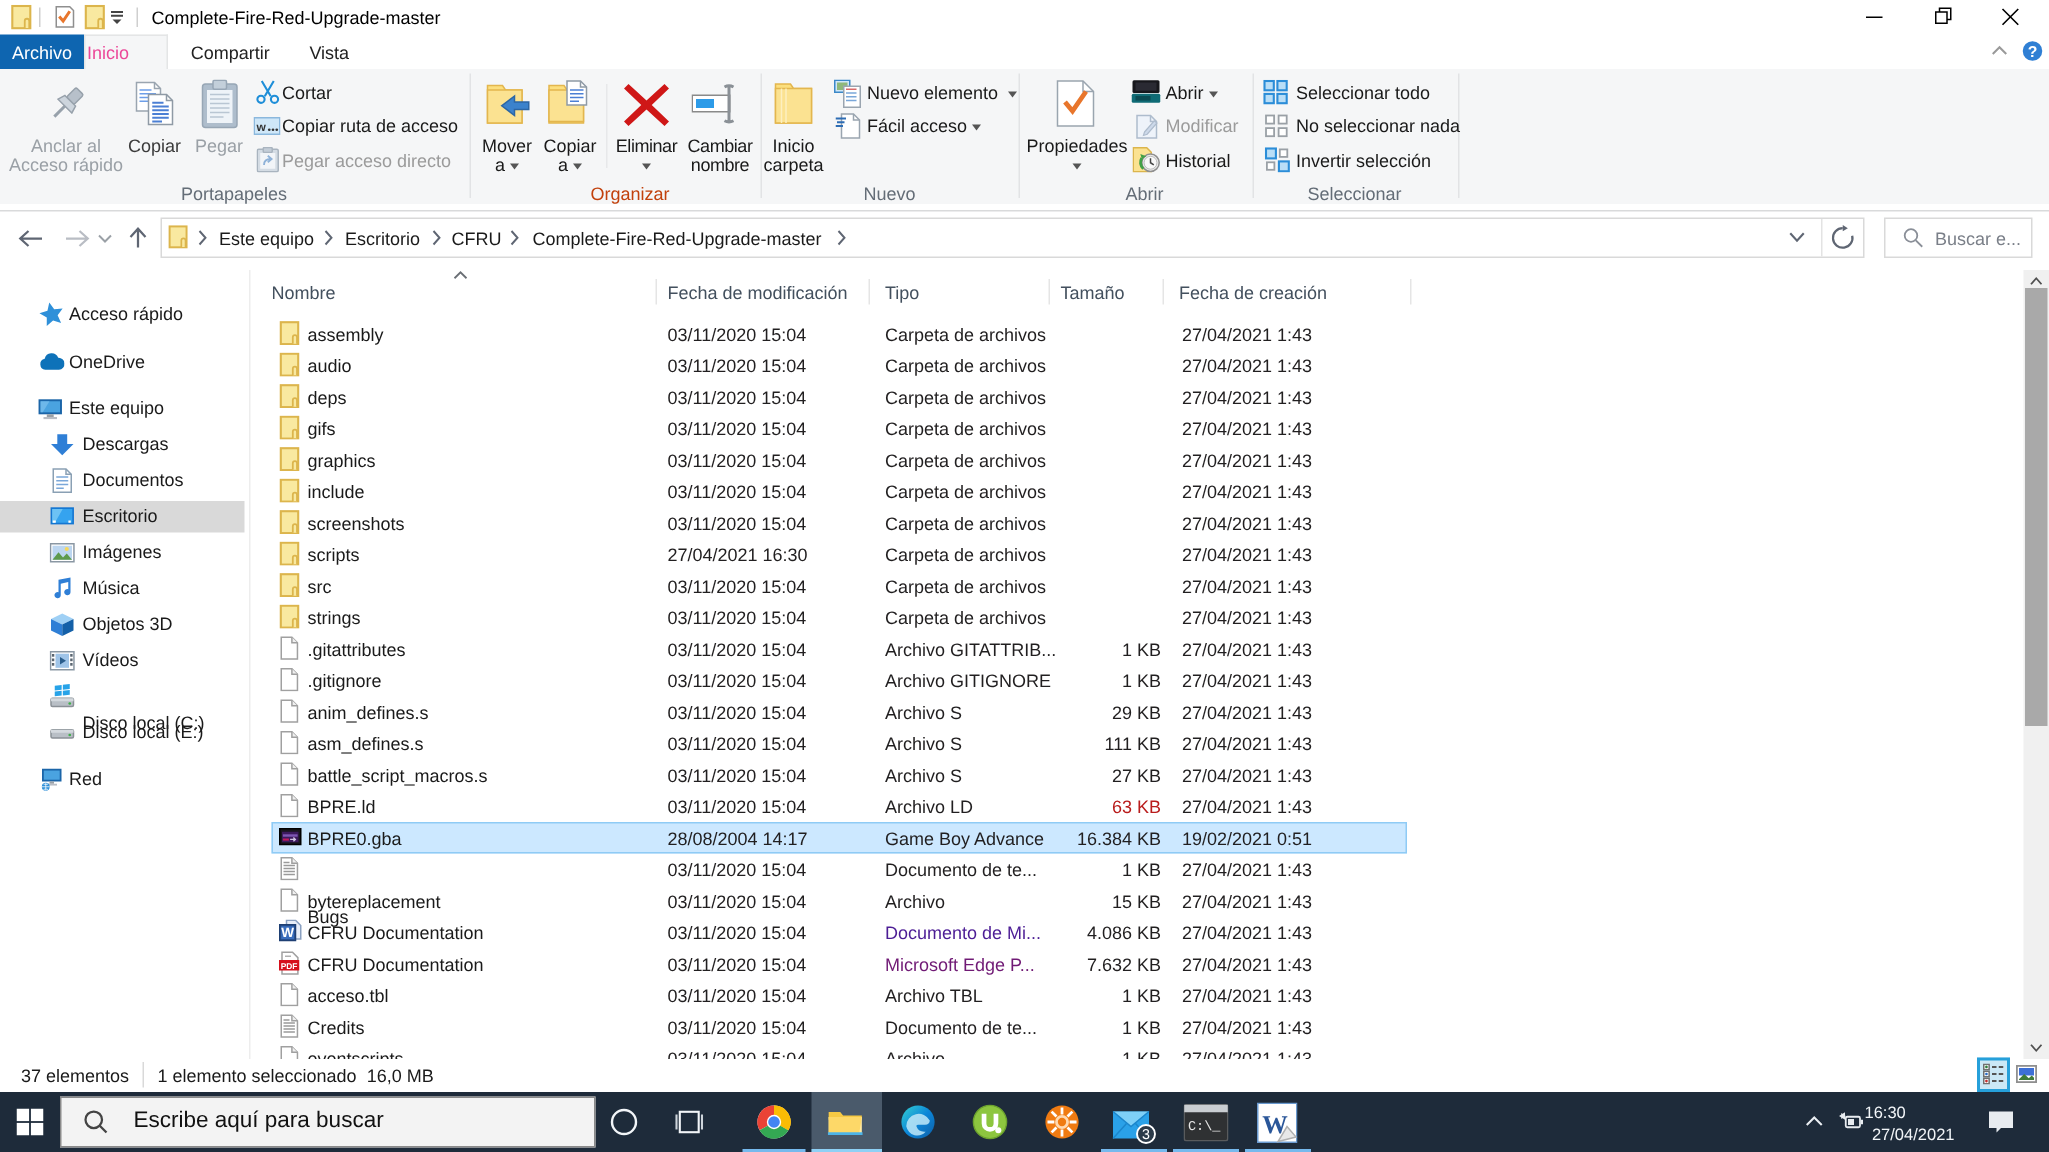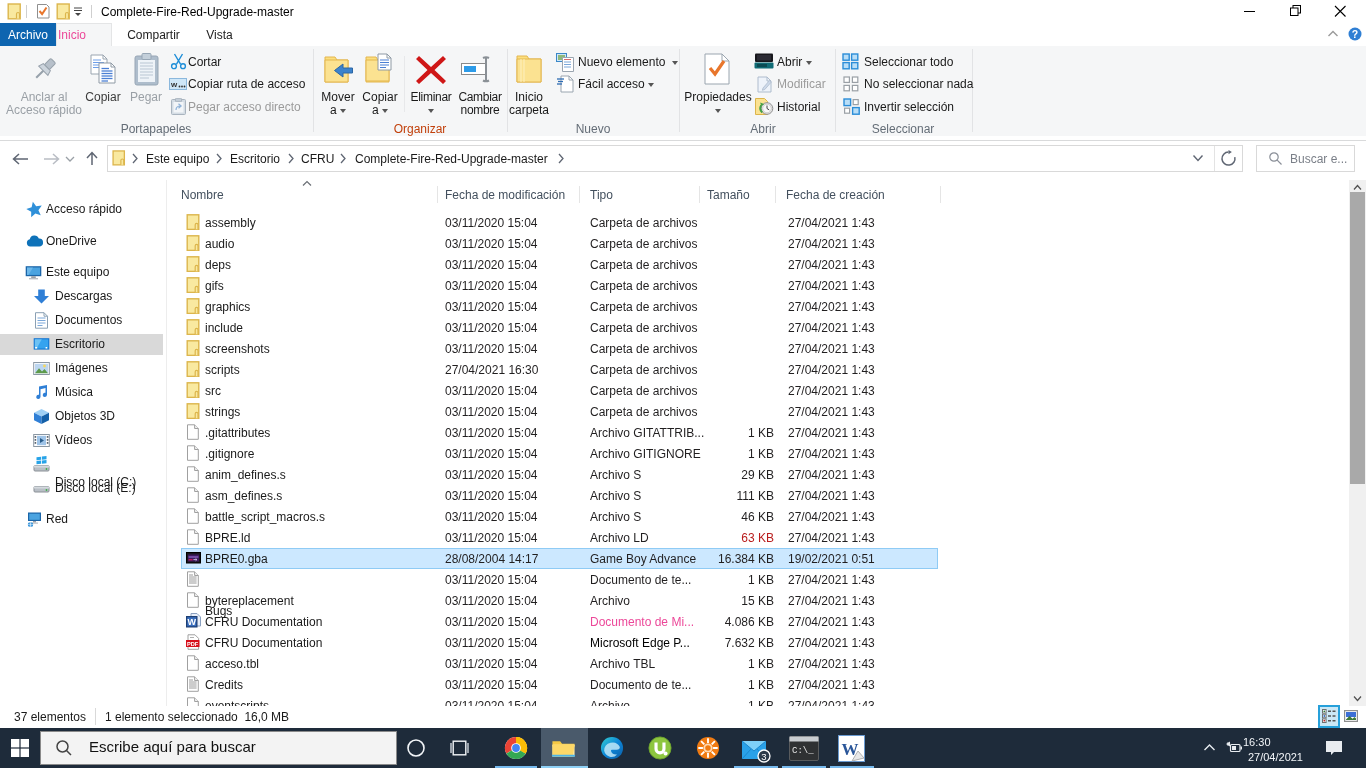--- a/index.html
+++ b/index.html
@@ -530,21 +530,21 @@
 <div class="t" style="left:590px;top:489px;color:#211f20">Archivo S</div>
 <div class="t" style="left:614px;top:489px;width:160px;text-align:right;color:#211f20">111 KB</div>
 <div class="t" style="left:788px;top:489px;color:#211f20">27/04/2021 1:43</div>
 <svg class="ab" style="left:186px;top:508px" width="16" height="16" viewBox="0 0 16 16">
       <path d="M1.5 .8 H8.6 L12.3 4.5 V15.3 H1.5 Z" fill="#fff" stroke="#a0a0a0" stroke-width="1"></path>
 <path d="M8.6 .8 L8.6 4.5 L12.3 4.5" fill="#f0f0f0" stroke="#a0a0a0" stroke-width="1"></path>
     </svg>
 <div class="t" style="left:205px;top:510px">battle_script_macros.s</div>
 <div class="t" style="left:445px;top:510px;color:#211f20">03/11/2020 15:04</div>
 <div class="t" style="left:590px;top:510px;color:#211f20">Archivo S</div>
-<div class="t" style="left:614px;top:510px;width:160px;text-align:right;color:#211f20">46 KB</div>
+<div class="t" style="left:614px;top:510px;width:160px;text-align:right;color:#211f20">27 KB</div>
 <div class="t" style="left:788px;top:510px;color:#211f20">27/04/2021 1:43</div>
 <svg class="ab" style="left:186px;top:529px" width="16" height="16" viewBox="0 0 16 16">
       <path d="M1.5 .8 H8.6 L12.3 4.5 V15.3 H1.5 Z" fill="#fff" stroke="#a0a0a0" stroke-width="1"></path>
 <path d="M8.6 .8 L8.6 4.5 L12.3 4.5" fill="#f0f0f0" stroke="#a0a0a0" stroke-width="1"></path>
     </svg>
 <div class="t" style="left:205px;top:531px">BPRE.ld</div>
 <div class="t" style="left:445px;top:531px;color:#211f20">03/11/2020 15:04</div>
 <div class="t" style="left:590px;top:531px;color:#211f20">Archivo LD</div>
 <div class="t" style="left:614px;top:531px;width:160px;text-align:right;color:#b91c1c">63 KB</div>
 <div class="t" style="left:788px;top:531px;color:#211f20">27/04/2021 1:43</div>
@@ -587,32 +587,32 @@
 <div class="t" style="left:614px;top:594px;width:160px;text-align:right;color:#211f20">15 KB</div>
 <div class="t" style="left:788px;top:594px;color:#211f20">27/04/2021 1:43</div>
 <svg class="ab" style="left:186px;top:613px" width="16" height="16" viewBox="0 0 16 16">
       <path d="M5 .5 H11 L14.5 4 V13 H5 Z" fill="#e8eef8" stroke="#8aa0c0" stroke-width="1"></path>
 <rect x="0.5" y="3.5" width="10.5" height="10.5" fill="#2a5699" stroke="#1e3f73" stroke-width="1"></rect>
 <rect x="1.5" y="4.5" width="8.5" height="8.5" fill="#3a6ebd"></rect>
 <text x="5.8" y="11.6" font-size="9" font-weight="bold" fill="#fff" text-anchor="middle" font-family="Liberation Sans">W</text>
     </svg>
 <div class="t" style="left:205px;top:615px">CFRU Documentation</div>
 <div class="t" style="left:445px;top:615px;color:#211f20">03/11/2020 15:04</div>
-<div class="t" style="left:590px;top:615px;color:#ec4899">Documento de Mi...</div>
+<div class="t" style="left:590px;top:615px;color:#4c1d95">Documento de Mi...</div>
 <div class="t" style="left:614px;top:615px;width:160px;text-align:right;color:#211f20">4.086 KB</div>
 <div class="t" style="left:788px;top:615px;color:#211f20">27/04/2021 1:43</div>
 <svg class="ab" style="left:186px;top:634px" width="16" height="16" viewBox="0 0 16 16">
       <path d="M2 .8 H9 L12.6 4.4 V15.3 H2 Z" fill="#fff" stroke="#a0a0a0" stroke-width="1"></path>
 <line x1="4" y1="3.5" x2="8" y2="3.5" stroke="#b0b0b0"></line>
 <rect x="0" y="6" width="13.5" height="7" fill="#d6101c"></rect>
 <text x="6.7" y="11.7" font-size="5.6" font-weight="bold" fill="#fff" text-anchor="middle" font-family="Liberation Sans">PDF</text>
     </svg>
 <div class="t" style="left:205px;top:636px">CFRU Documentation</div>
 <div class="t" style="left:445px;top:636px;color:#211f20">03/11/2020 15:04</div>
-<div class="t" style="left:590px;top:636px;color:#000000">Microsoft Edge P...</div>
+<div class="t" style="left:590px;top:636px;color:#701a75">Microsoft Edge P...</div>
 <div class="t" style="left:614px;top:636px;width:160px;text-align:right;color:#211f20">7.632 KB</div>
 <div class="t" style="left:788px;top:636px;color:#211f20">27/04/2021 1:43</div>
 <svg class="ab" style="left:186px;top:655px" width="16" height="16" viewBox="0 0 16 16">
       <path d="M1.5 .8 H8.6 L12.3 4.5 V15.3 H1.5 Z" fill="#fff" stroke="#a0a0a0" stroke-width="1"></path>
 <path d="M8.6 .8 L8.6 4.5 L12.3 4.5" fill="#f0f0f0" stroke="#a0a0a0" stroke-width="1"></path>
     </svg>
 <div class="t" style="left:205px;top:657px">acceso.tbl</div>
 <div class="t" style="left:445px;top:657px;color:#211f20">03/11/2020 15:04</div>
 <div class="t" style="left:590px;top:657px;color:#211f20">Archivo TBL</div>
 <div class="t" style="left:614px;top:657px;width:160px;text-align:right;color:#211f20">1 KB</div>

